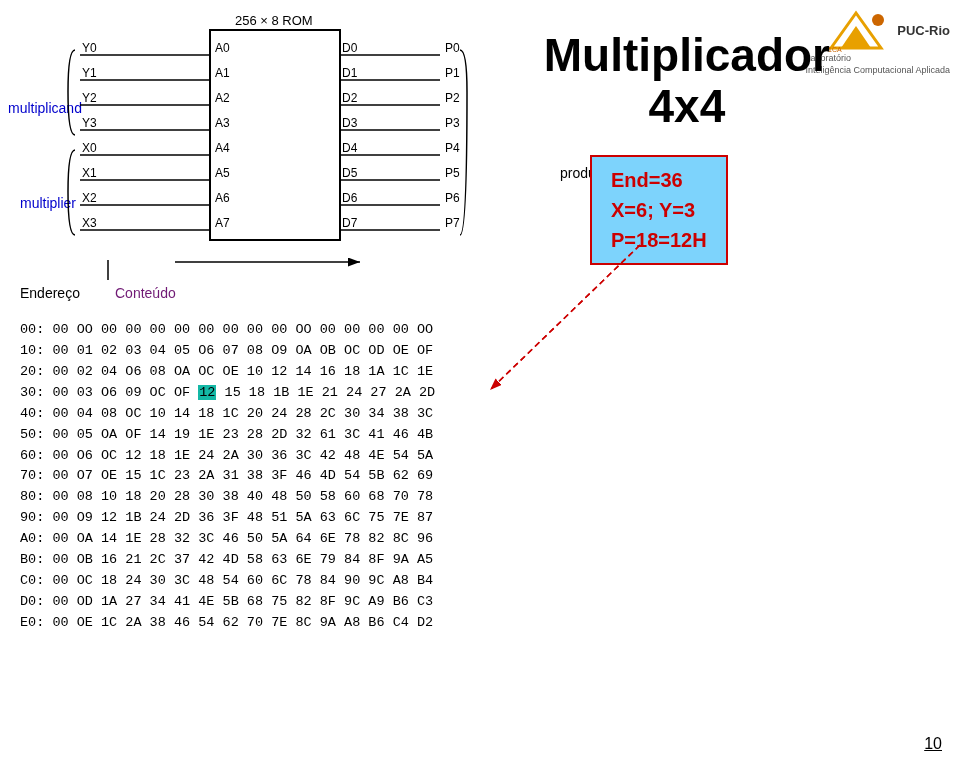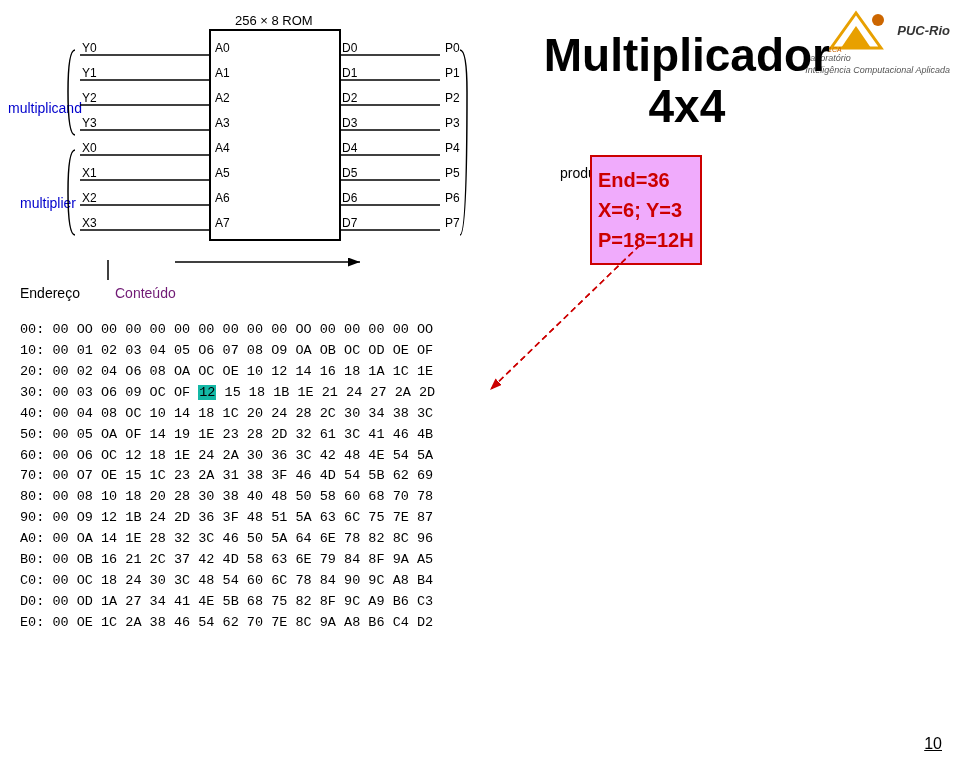--- a/index.html
+++ b/index.html
@@ -13,21 +13,20 @@
     }
 
     
     #header {
       position: absolute;
       top: 8px;
       right: 10px;
       display: flex;
       flex-direction: column;
       align-items: flex-end;
-      font-style: italic;
     }
     #logo-area {
       display: flex;
       align-items: center;
       gap: 6px;
     }
 
     
     #title-block {
       position: absolute;
@@ -42,22 +41,22 @@
       color: #000;
       line-height: 1.1;
     }
 
     
     #result-box {
       position: absolute;
       top: 155px;
       left: 590px;
       border: 2px solid #cc0000;
-      padding: 8px 6px;
-      background: #f0abfc;
+      padding: 8px 19px;
+      background: #7dd3fc;
     }
     #result-box .line {
       font-size: 20px;
       font-weight: bold;
       color: #cc0000;
       line-height: 1.5;
     }
 
     
     #label-multiplicand {

